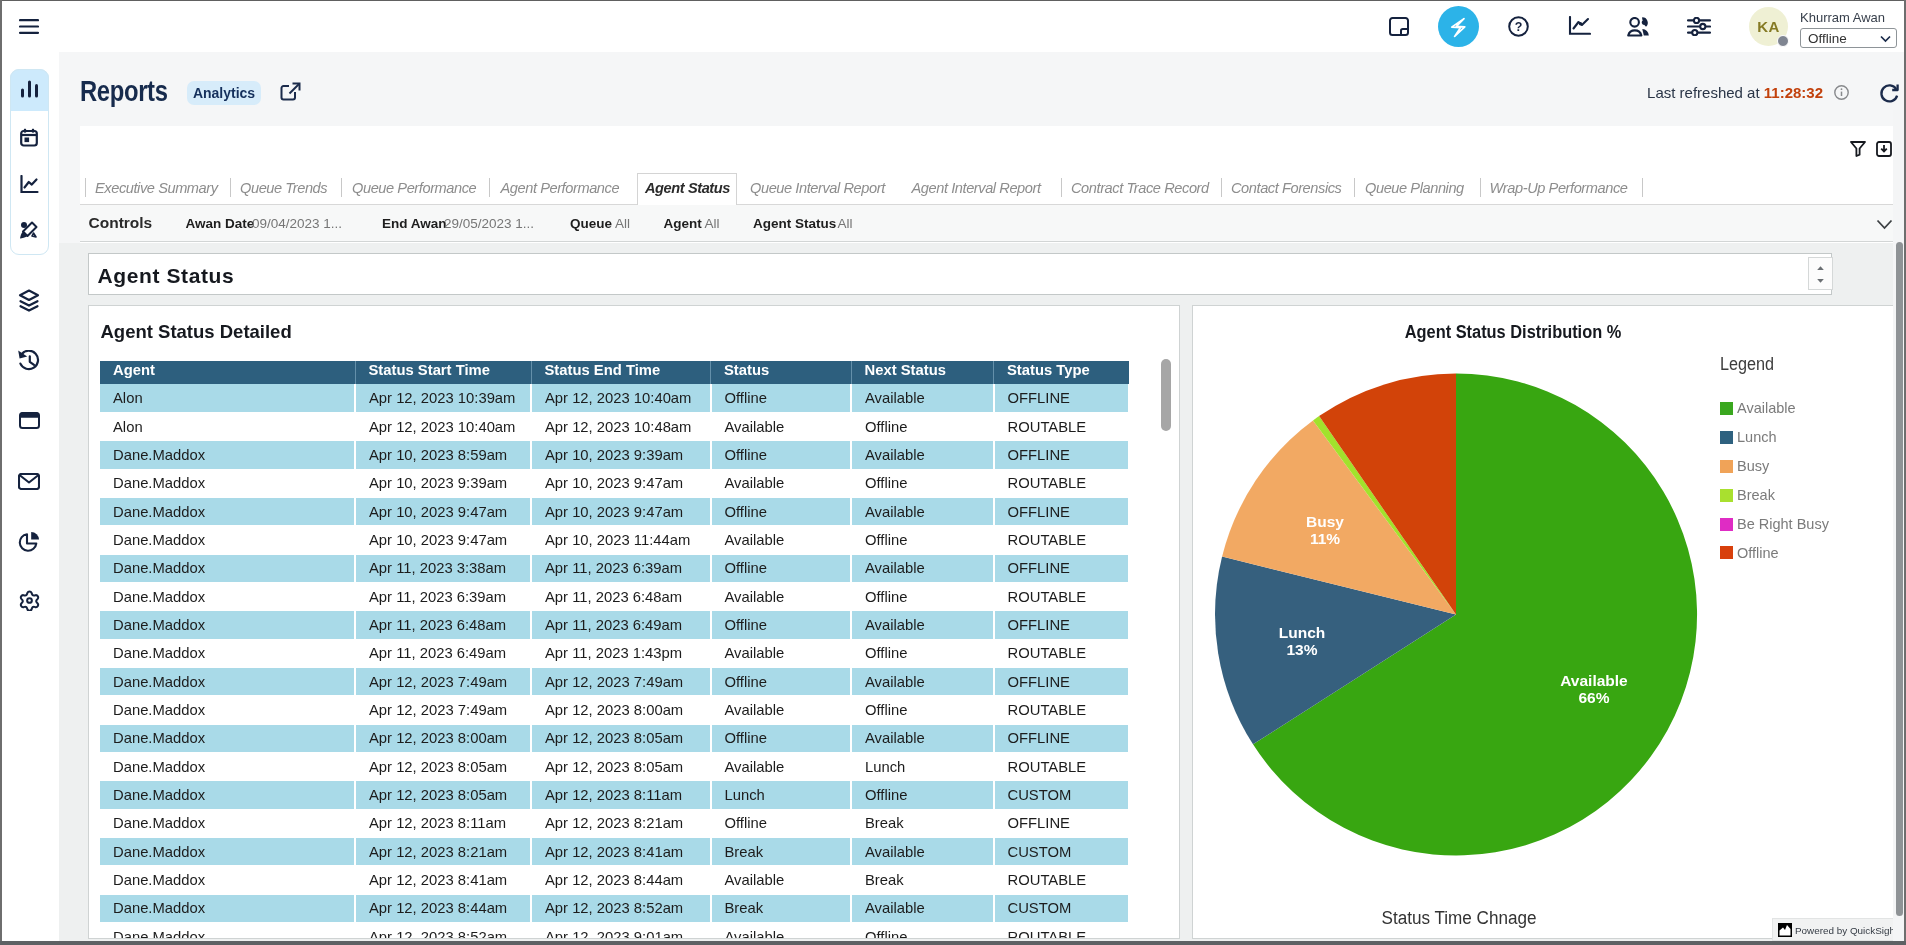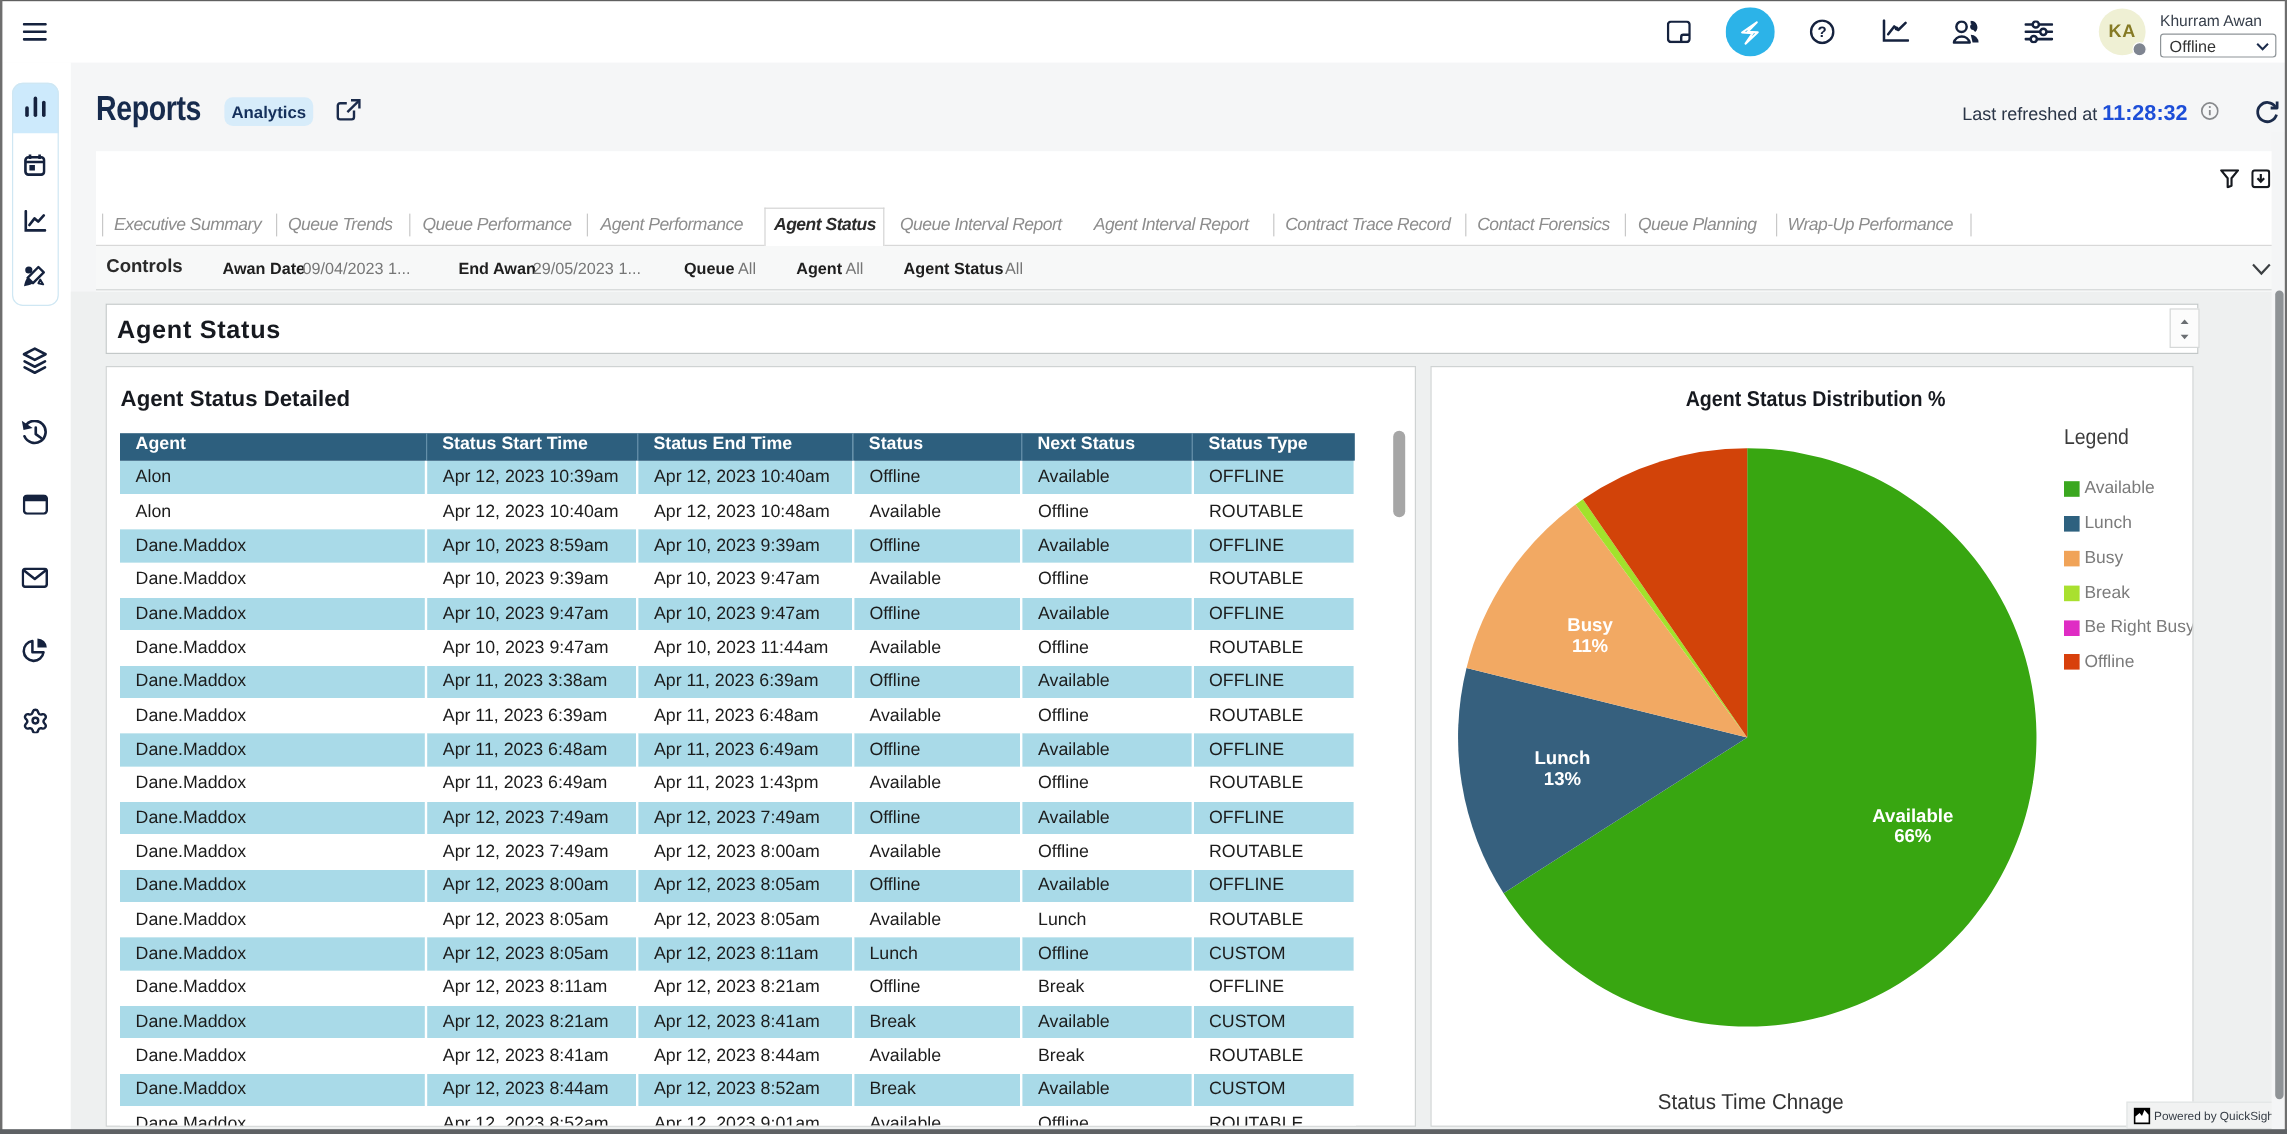--- a/index.html
+++ b/index.html
@@ -19,42 +19,42 @@
 #sidebar { left:2px; top:52px; width:57px; height:889px; background:#fff; }
 
 #sgroup { left:10px; top:69px; width:39px; height:185.5px; border:1px solid #cfe7f3; border-radius:9px; }
 #sactive { left:10px; top:69px; width:39px; height:42px; background:#cdeafc; border-radius:9px 9px 0 0; }
 
 
 #h-title { left:80px; top:75px; font-size:29px; font-weight:bold; color:#172b4d; letter-spacing:-0.4px; transform:scaleX(0.82); transform-origin:0 0; }
 #h-badge { left:187px; top:81px; width:74px; height:24px; background:#d7ecfa; border-radius:7px;
   font-size:14px; font-weight:bold; color:#15305c; text-align:center; line-height:24px; }
 #h-refresh { right:83px; top:84px; font-size:15px; color:#2a3547; }
-#h-refresh b { font-size:18px; color:#1d4ed8; }
+#h-refresh b { font-size:15px; color:#c2410c; }
 
 
 #card { left:80px; top:126px; width:1817px; height:117px; background:#fff; }
 #tabrow { left:80px; top:172px; width:1817px; height:33px;font-style:italic; }
 #tabunder { left:80px; top:204px; width:1817px; height:1px; background:#d8d8d8; }
 .tab { position:absolute; top:8px; font-size:14.6px; color:#8d8d8d; white-space:nowrap; letter-spacing:-0.42px; }
 .tab.active { color:#2b2b2b; font-weight:bold; }
 .tsep { position:absolute; top:6px; width:1px; height:19px; background:#c8c8c8; }
 #acttab { left:637px; top:172.5px; width:100px; height:32.5px; background:#fff;
   border:1px solid #d4d4d4; border-bottom:none; }
 #controls { left:80px; top:205px; width:1817px; height:37px; background:#f7f8f8; border-bottom:1px solid #d2d5d5; }
 .cl { position:absolute; top:11px; font-size:13.5px; color:#1e1e1e; font-weight:bold; white-space:nowrap; }
 .cv { position:absolute; top:11px; font-size:13.5px; color:#767676; white-space:nowrap; }
 
 
 #sheet { left:59px; top:243px; width:1835px; height:698px; background:#eef0f0; }
 #band { left:88px; top:252.5px; width:1744px; height:42px; background:#fff; border:1px solid #c3c8c8; }
 #band-title { left:8.5px; top:11.5px; font-size:21px; line-height:21px; font-weight:bold; color:#16191f; letter-spacing:0.6px; position:absolute; }
 #spin { position:absolute; left:1719px; top:3.5px; width:24.5px; height:33px; background:#fcfcfc; border:1px solid #d5d8d8; }
 #panelL { left:88px; top:305px; width:1092px; height:634px; background:#fff; border:1px solid #cfd3d3; overflow:hidden; }
-#panelR { left:1192px; top:305px; width:636px; height:634px; background:#fff; border:1px solid #cfd3d3; overflow:hidden; }
+#panelR { left:1192px; top:305px; width:712px; height:634px; background:#fff; border:1px solid #cfd3d3; overflow:hidden; }
 #tblttl { position:absolute; left:11.5px; top:16px; font-size:18.5px; line-height:19px; font-weight:bold; color:#16191f; }
 #tbl { position:absolute; left:11px; top:55px; border-collapse:collapse; table-layout:fixed; width:1028px; }
 #tbl th { background:#2d5f7e; color:#fff; font-size:14.8px; font-weight:bold; text-align:left;
   padding:1px 0 0 13px; height:23px; vertical-align:top; border-right:1px solid #6490aa; }
 #tbl th:last-child { border-right:none; }
 #tbl td { font-size:14.8px; color:#1c1c1c; padding:0 0 0 13px; height:28.35px;
   border-right:2px solid #fff; border-bottom:1.6px solid #fff; overflow:hidden; white-space:nowrap; }
 #tbl tr.b td { background:#a9dae8; }
 #tbl tr.w td { background:#fff; }
 #lthumb { position:absolute; left:1072px; top:53px; width:10px; height:72px; background:#a6a6a6; border-radius:5px; }

